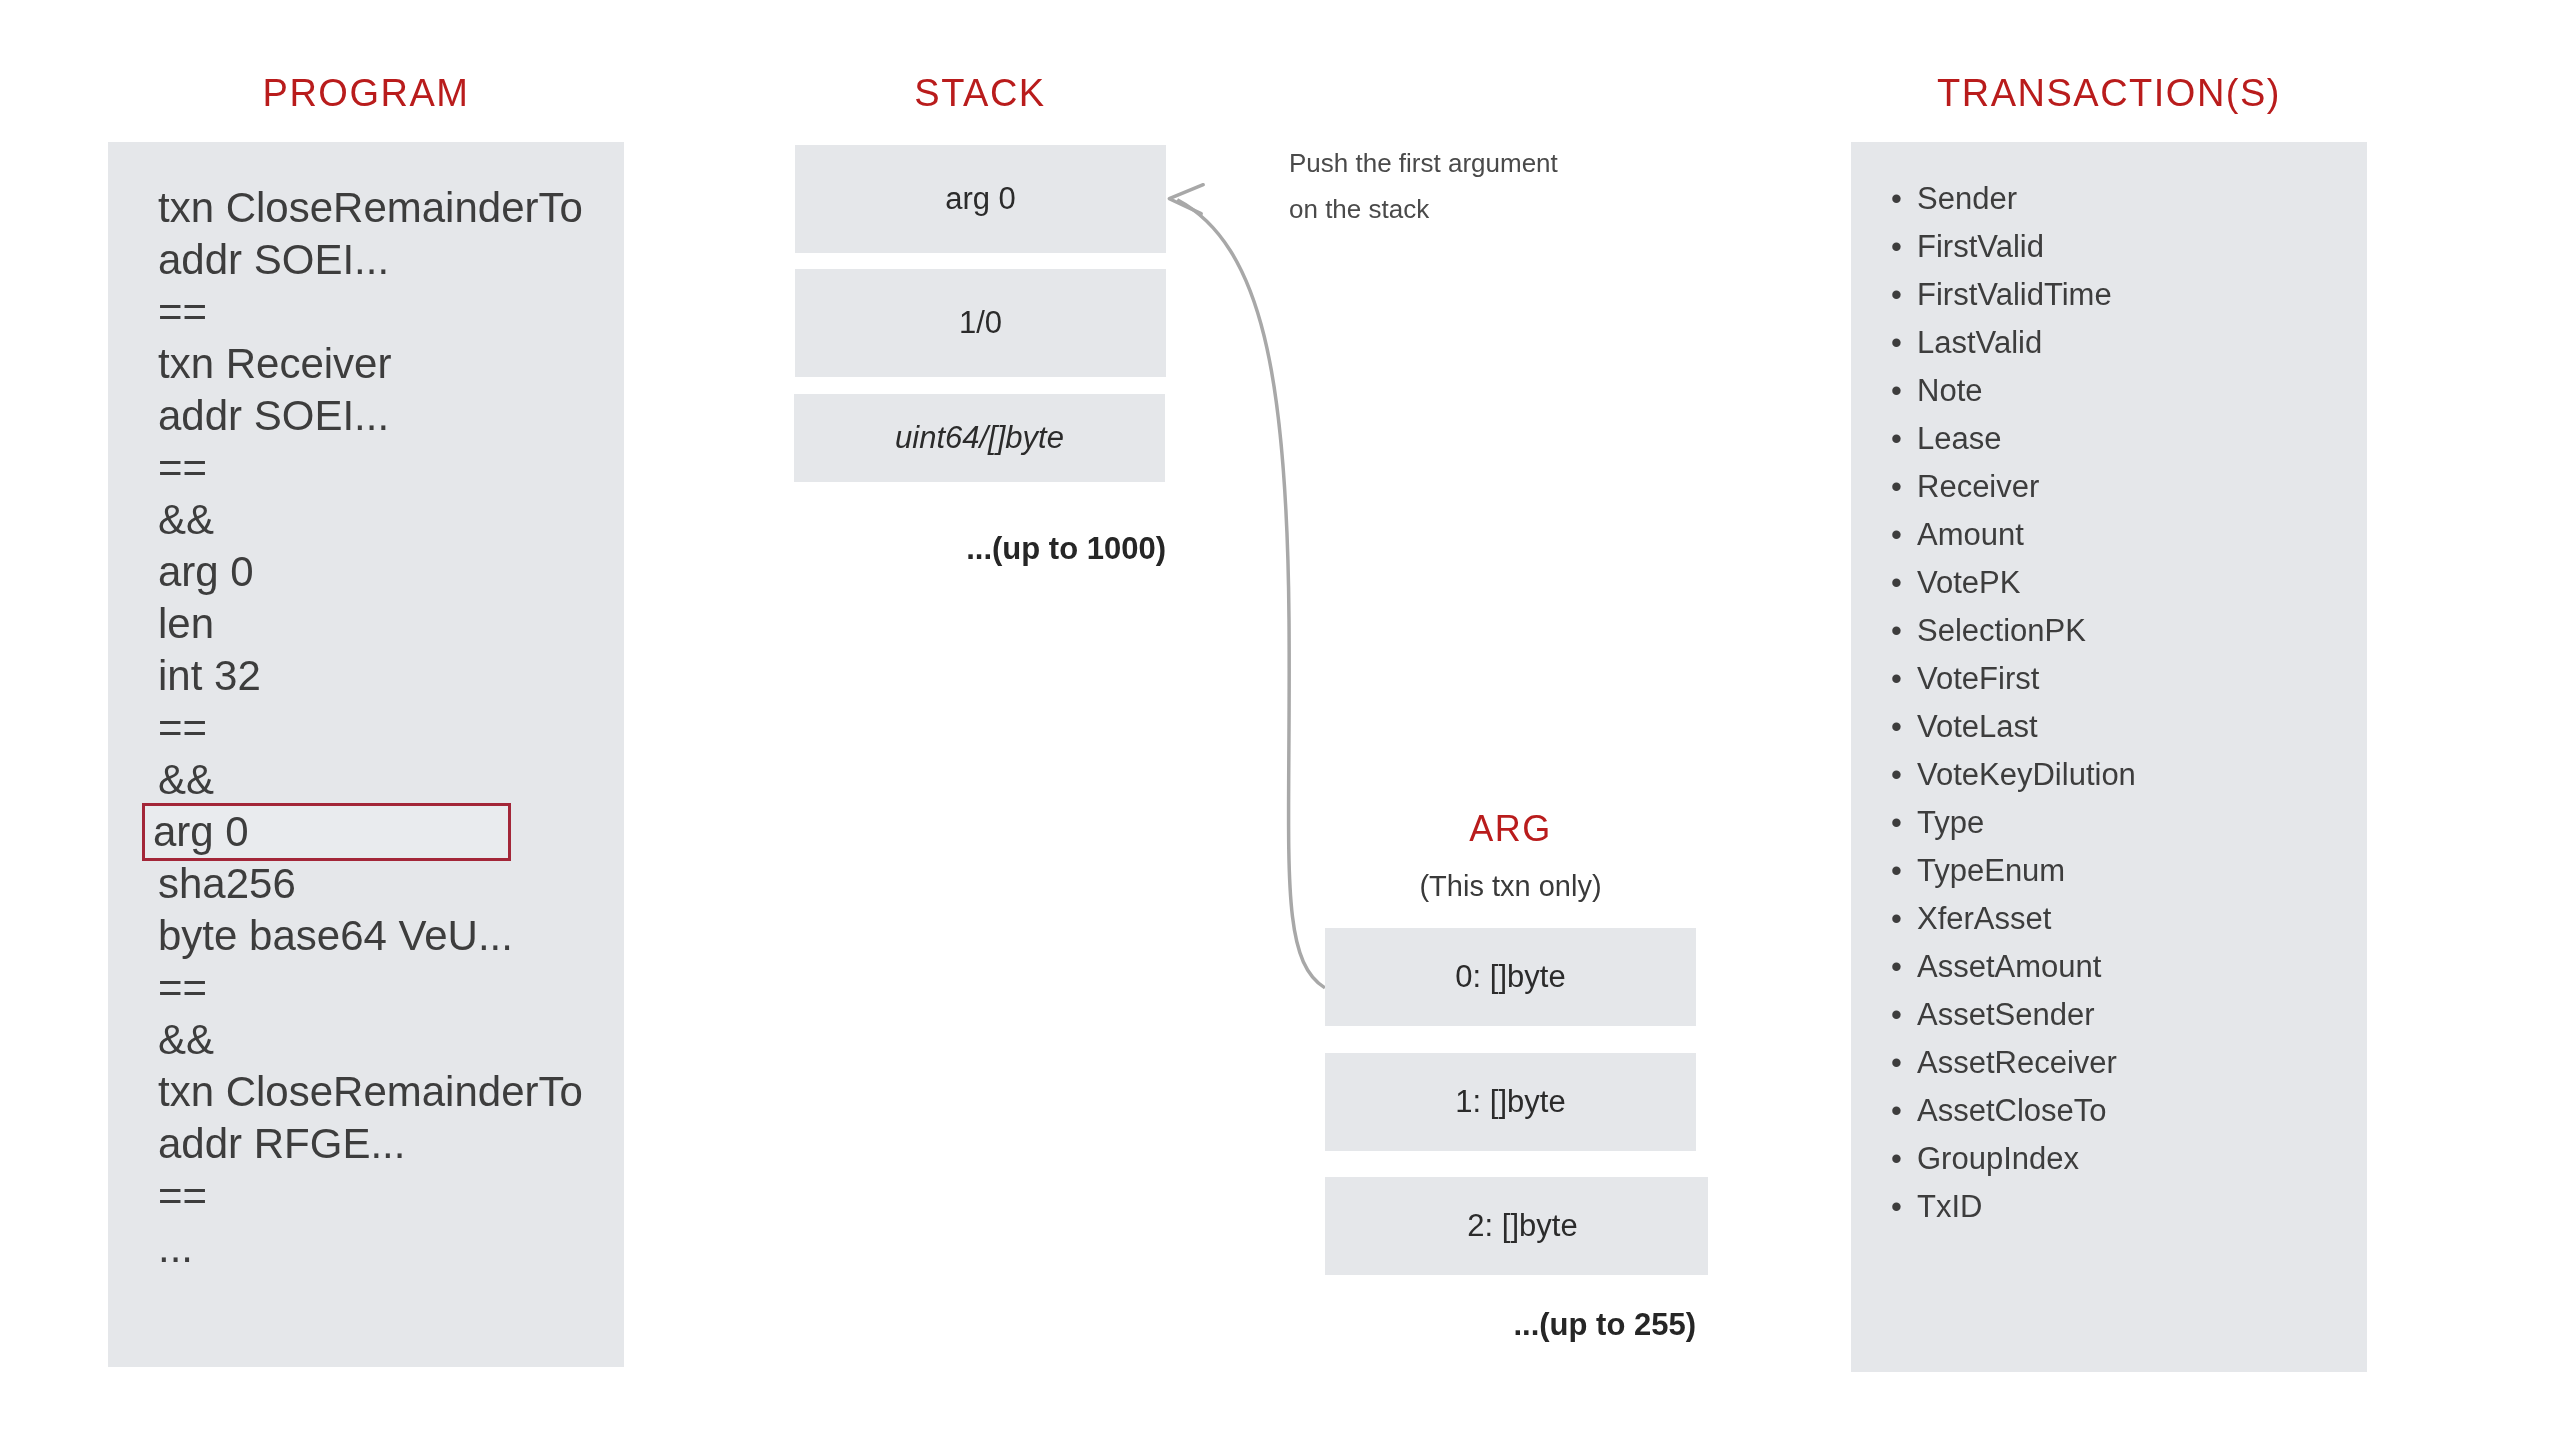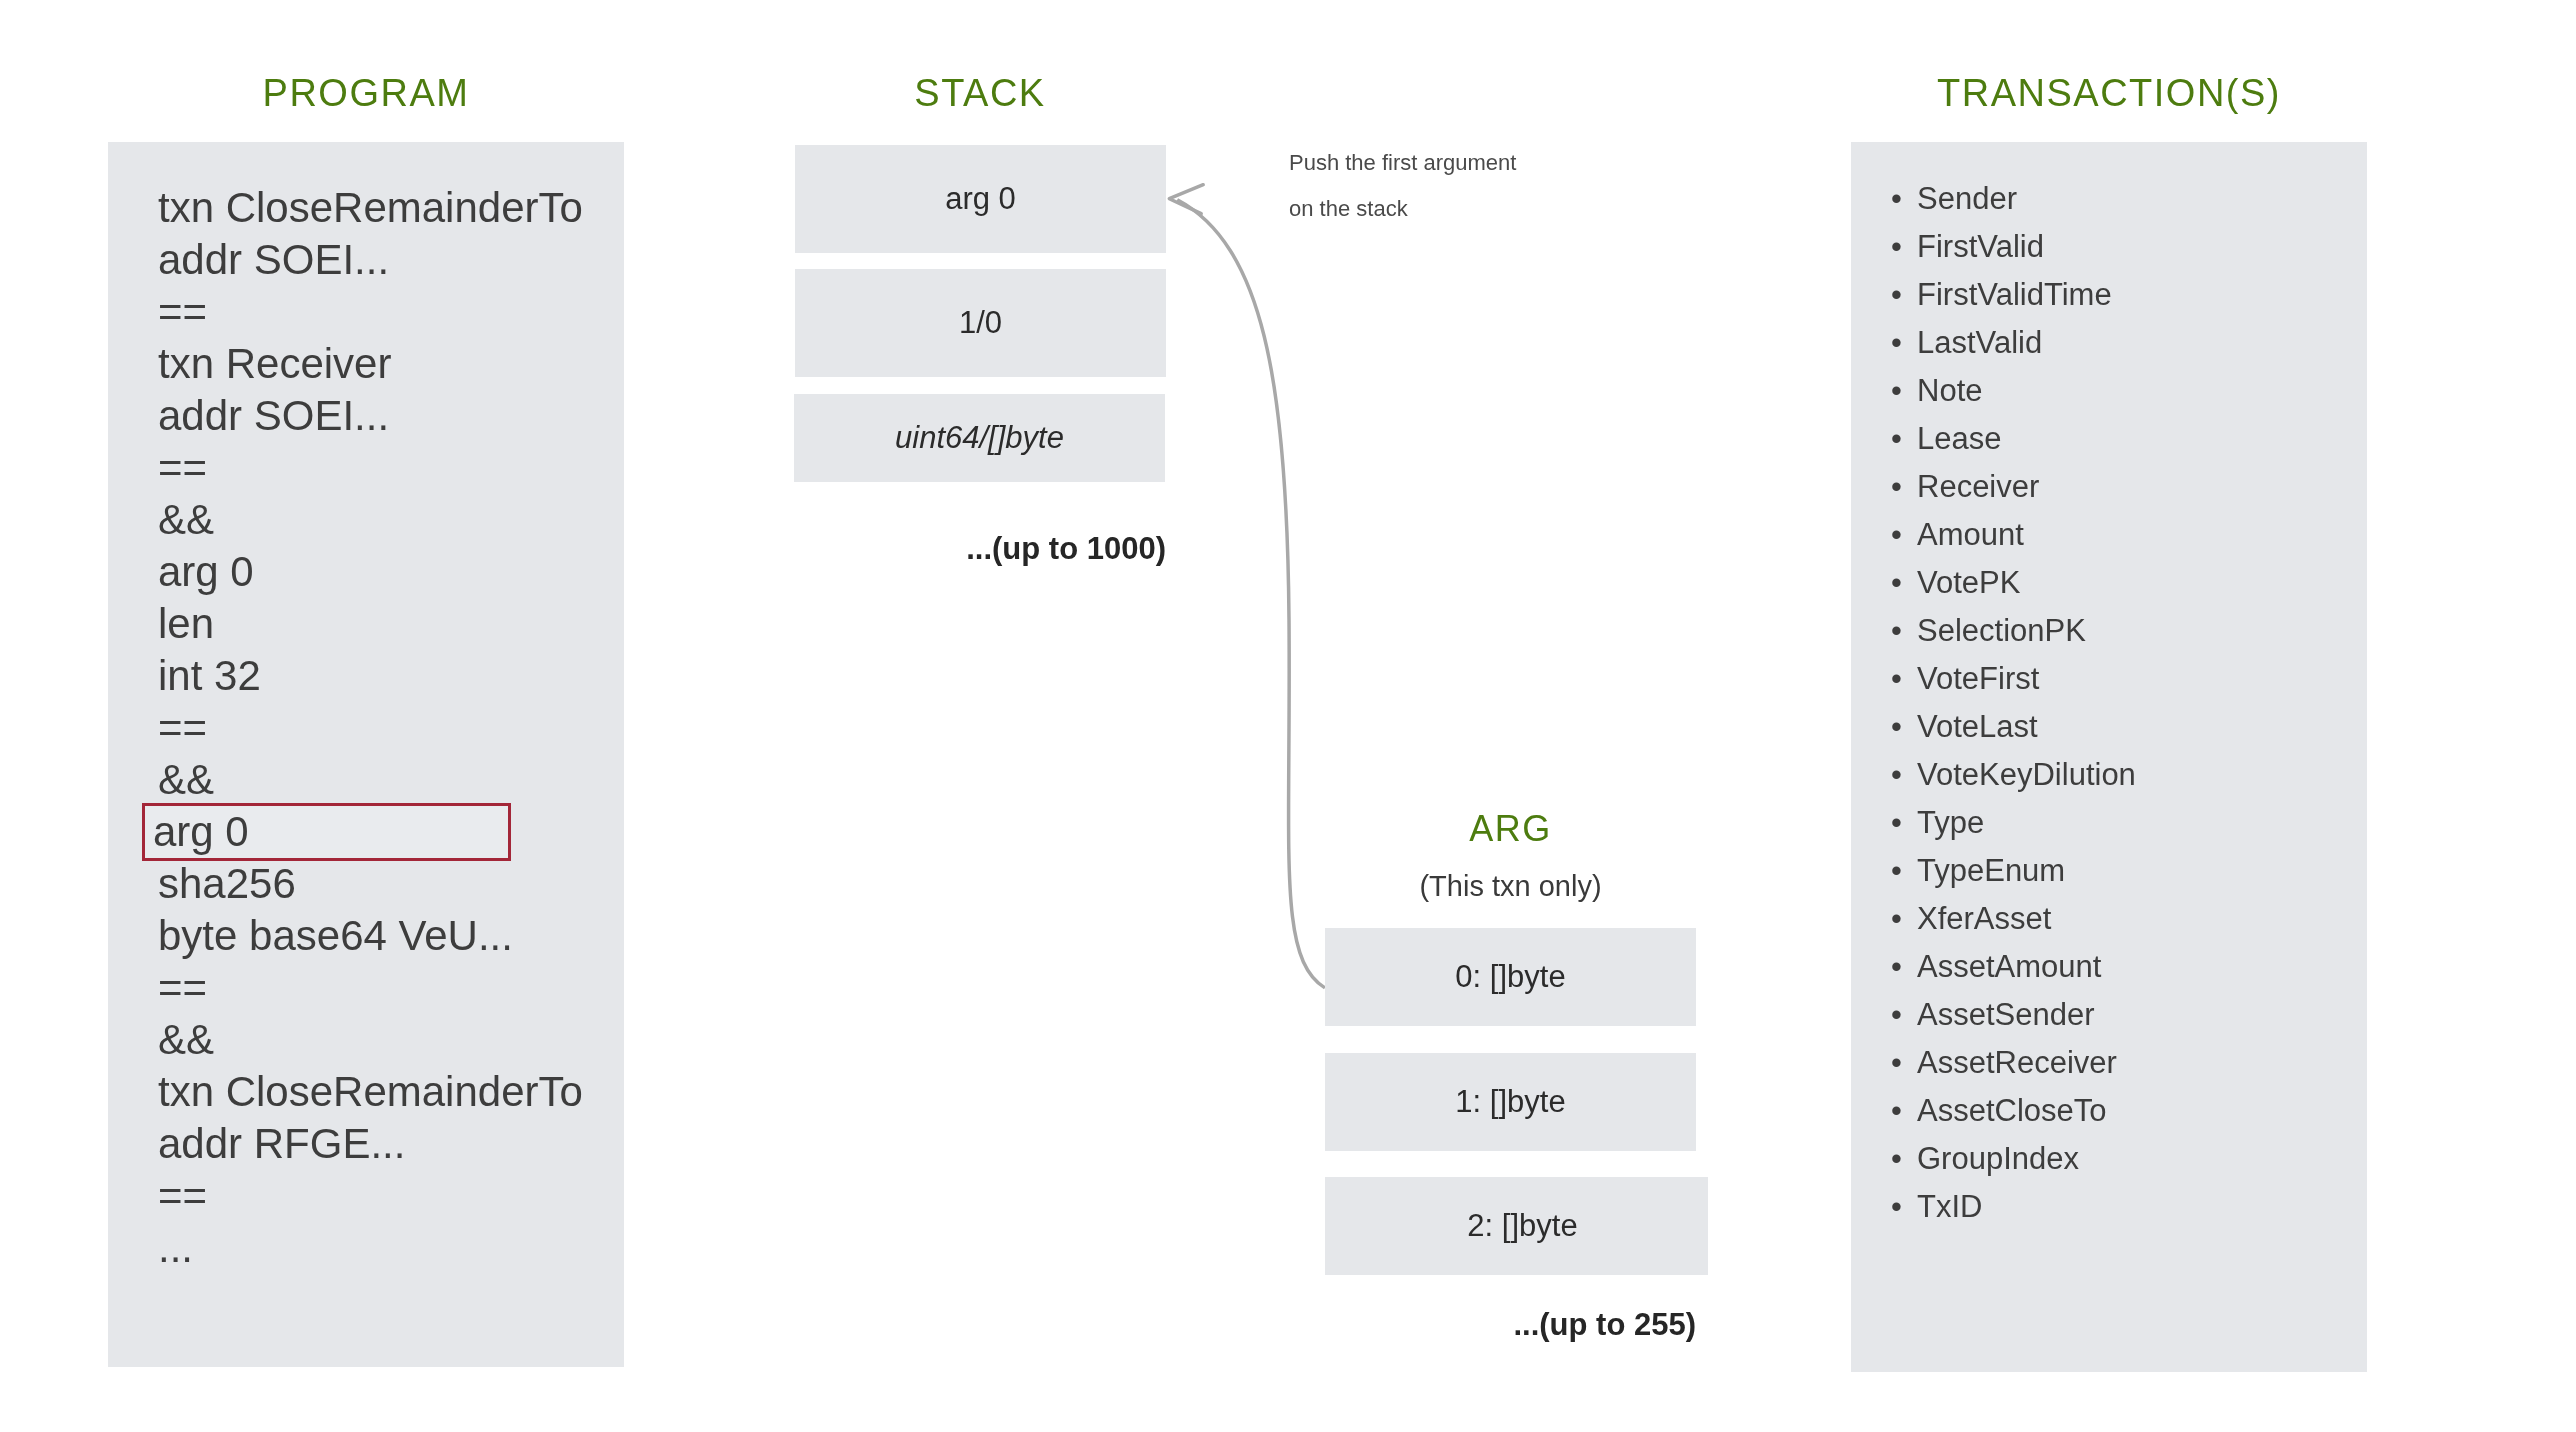--- a/index.html
+++ b/index.html
@@ -18,21 +18,21 @@
     background: #ffffff;
     overflow: hidden;
   }
 
   
   .col-title {
     position: absolute;
     font-size: 38px;
     font-weight: 400;
     letter-spacing: 1.5px;
-    color: #4d7c0f;
+    color: #b91c1c;
     text-align: center;
     white-space: nowrap;
   }
 
   
   .panel {
     position: absolute;
     background: #e5e7ea;
   }
 
@@ -89,21 +89,21 @@
     text-align: center;
     white-space: nowrap;
   }
 
   
   #annotation {
     position: absolute;
     left: 1289px;
     top: 140px;
     width: 399px;
-    font-size: 22px;
+    font-size: 26px;
     line-height: 46px;
     color: #4a4a4a;
   }
 
   
   #txn-list {
     position: absolute;
     left: 1891px;
     top: 175px;
     width: 439px;

